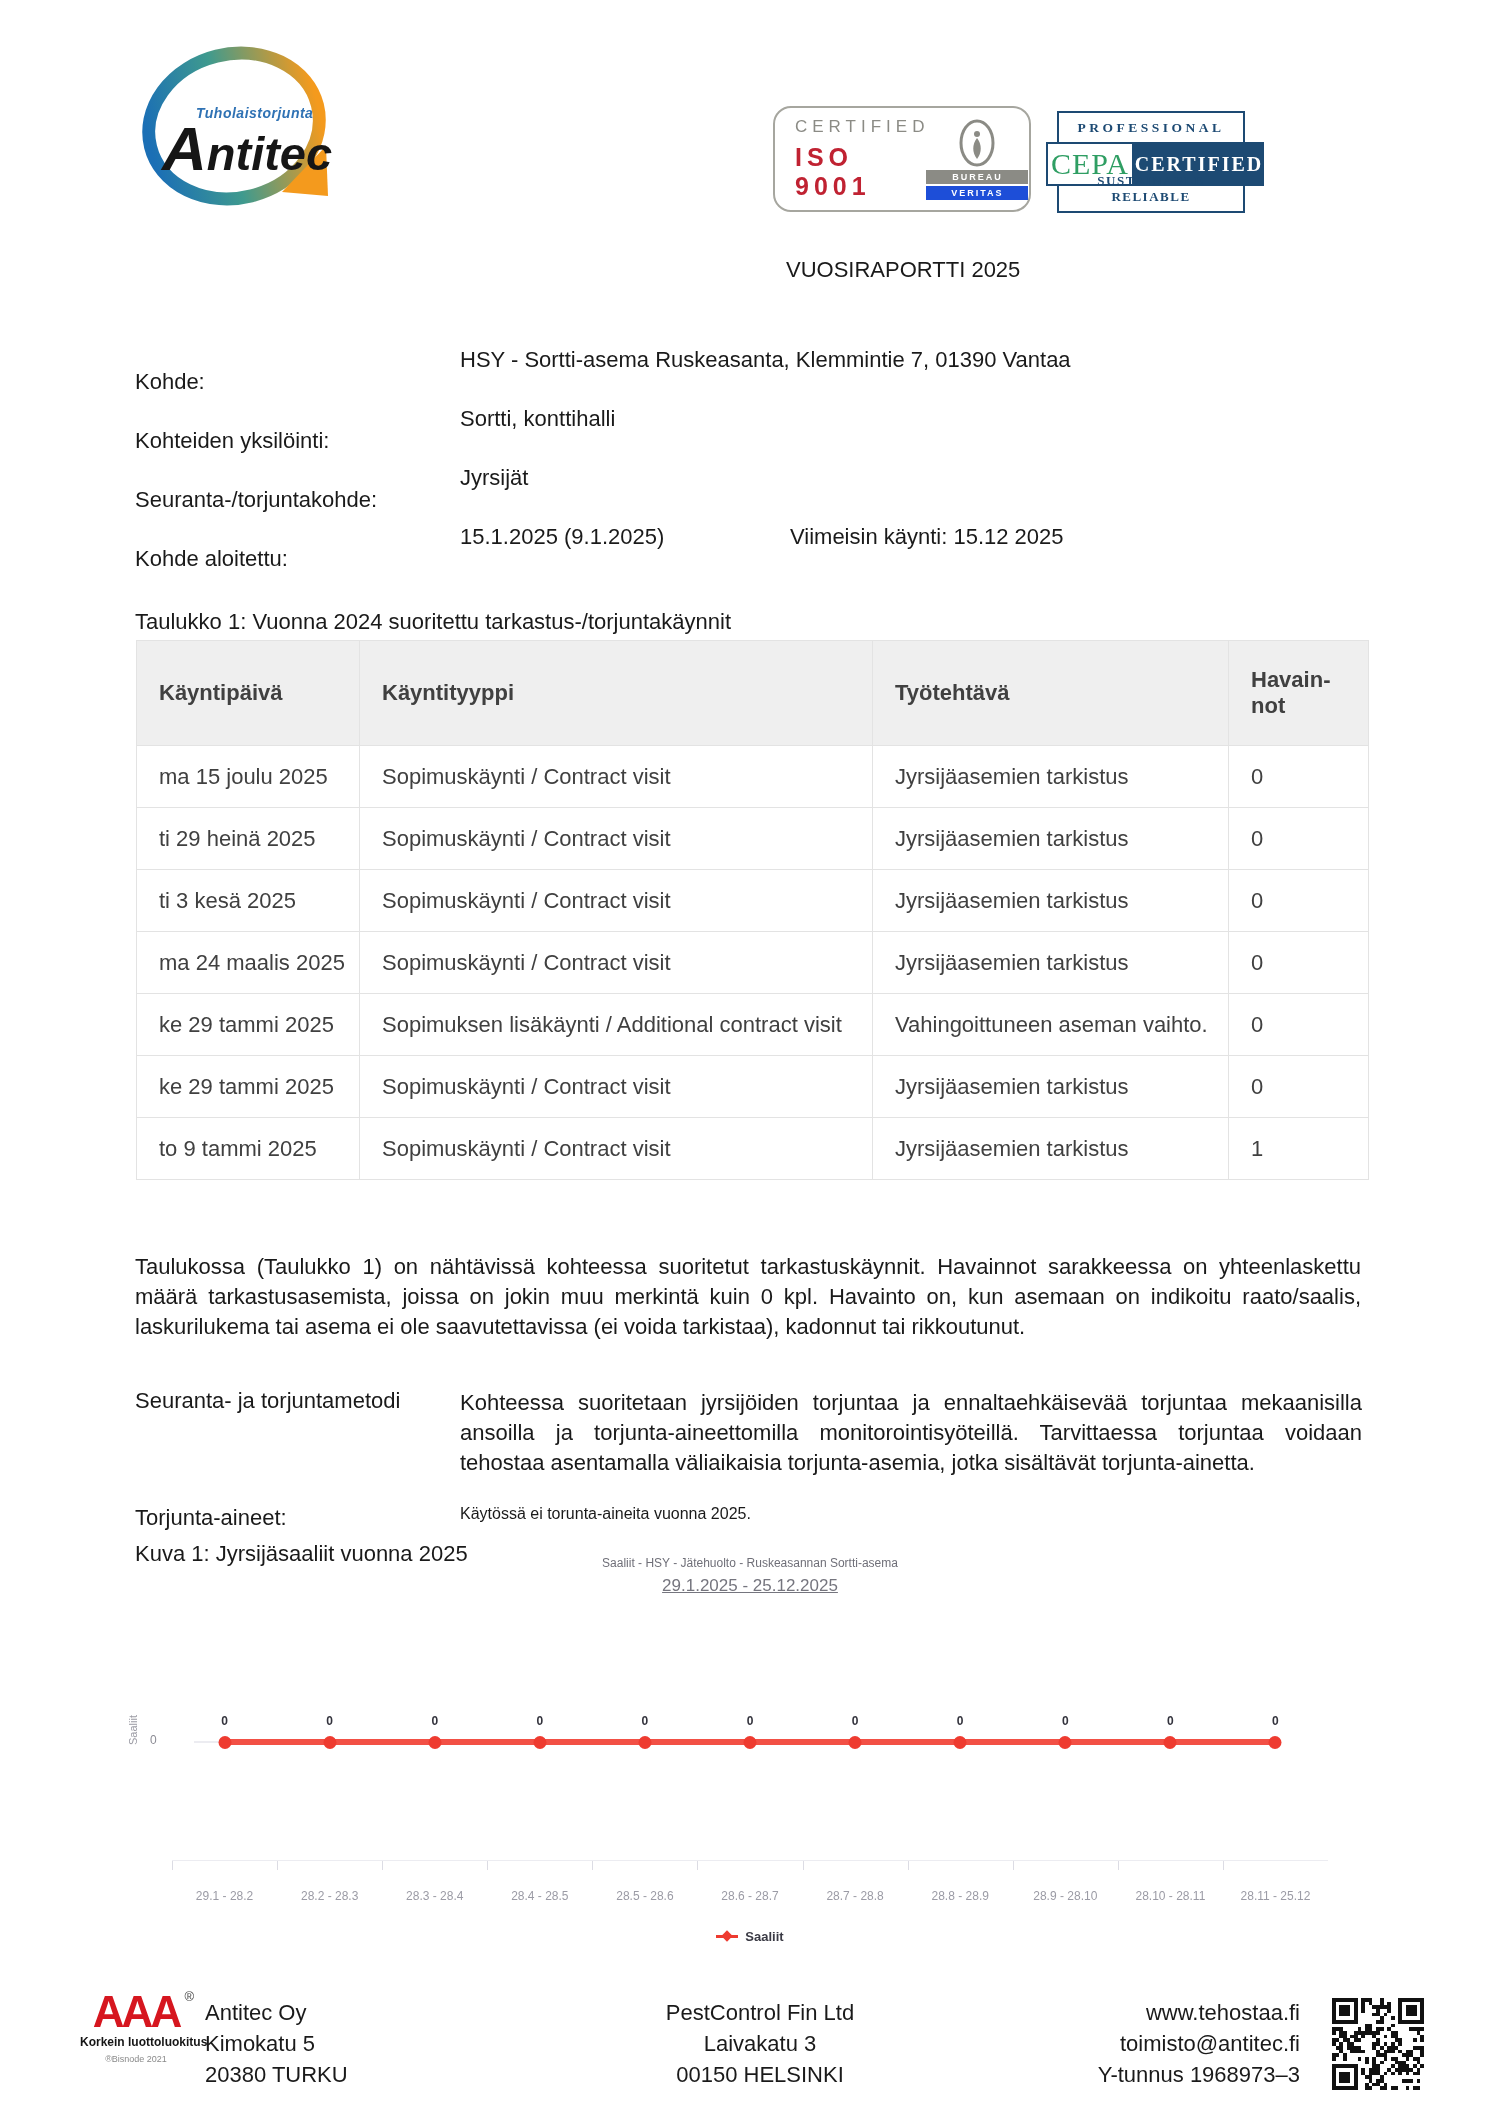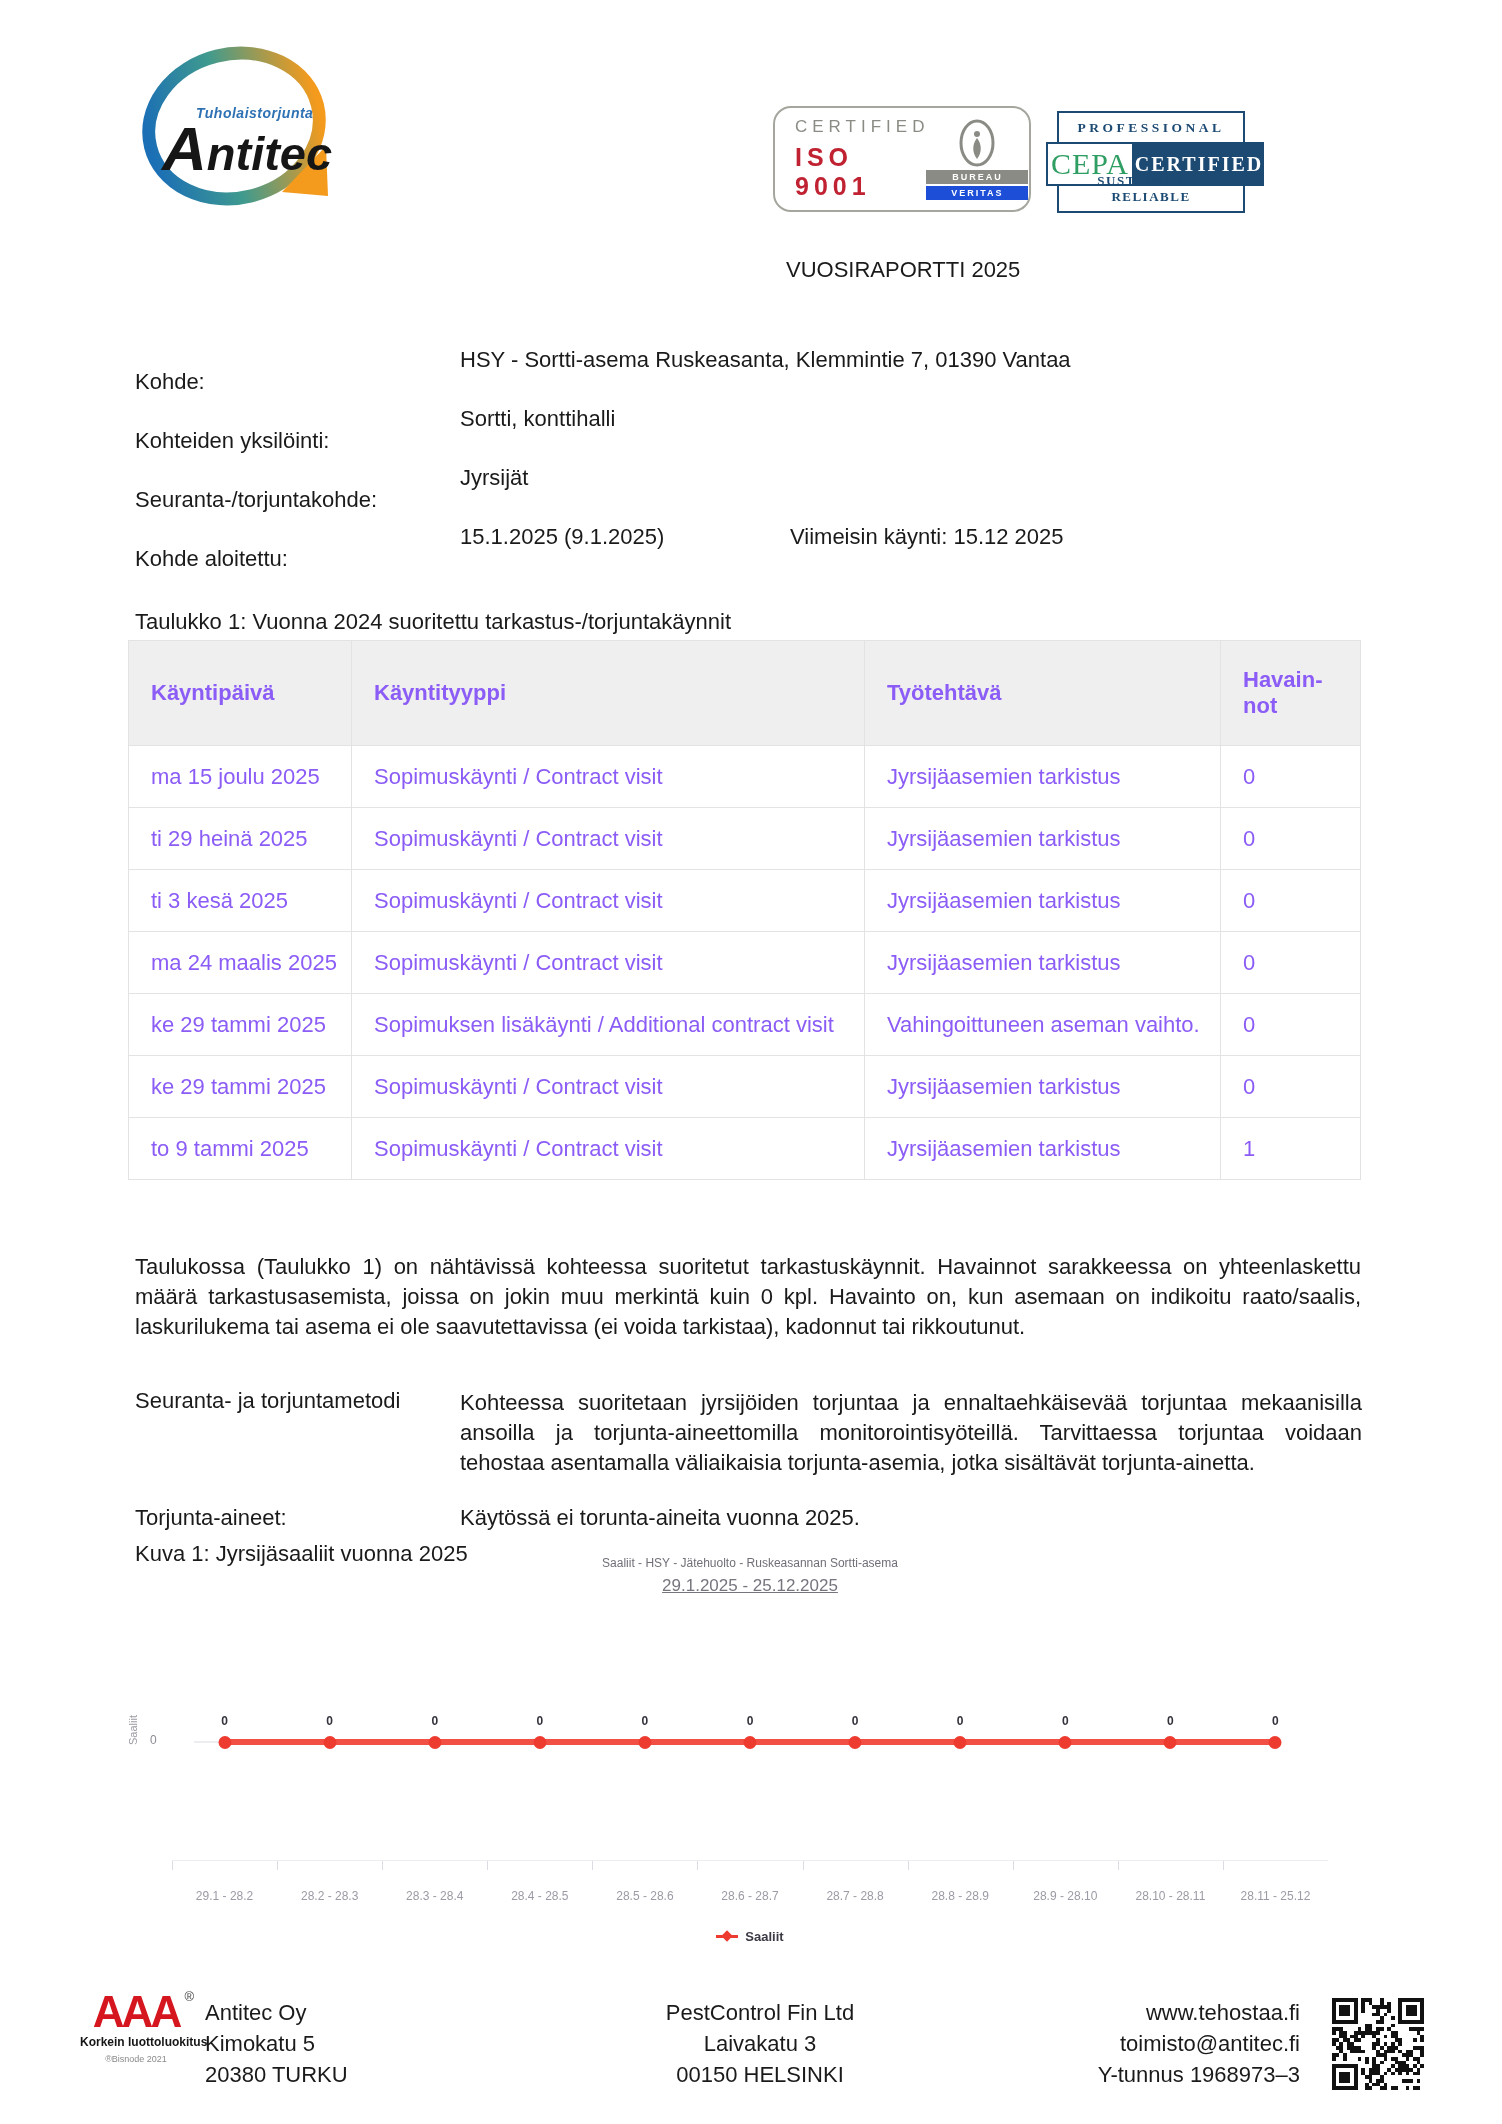--- a/index.html
+++ b/index.html
@@ -43,35 +43,35 @@
 
   
   .info{position:absolute;left:135px;top:347px;width:1230px;height:200px;font-size:22px;}
   .info-row{position:absolute;left:0;width:100%;}
   .info-label{position:absolute;left:0;white-space:nowrap;margin-top:22px;}
   .info-value{position:absolute;left:325px;white-space:nowrap;}
   .info-extra{position:absolute;left:655px;white-space:nowrap;}
 
   
   .table-caption{position:absolute;left:135px;top:609px;font-size:22px;}
-  .visit-table{position:absolute;left:128px;top:640px;width:1232px;border-collapse:collapse;
-               font-size:22px;color:#8b5cf6;table-layout:fixed;}
+  .visit-table{position:absolute;left:136px;top:640px;width:1232px;border-collapse:collapse;
+               font-size:22px;color:#404040;table-layout:fixed;}
   .visit-table th,.visit-table td{border:1px solid #e3e3e3;padding:0 0 0 22px;text-align:left;
                vertical-align:middle;overflow:hidden;}
   .visit-table th{background:#efefef;font-weight:bold;height:104px;white-space:pre-line;}
   .visit-table td{height:61px;}
 
   .table-note{position:absolute;left:135px;top:1252px;width:1226px;font-size:22px;
               line-height:30px;text-align:justify;}
 
   .metodi-label{position:absolute;left:135px;top:1388px;font-size:22px;}
   .metodi-text{position:absolute;left:460px;top:1388px;width:902px;font-size:22px;
                line-height:30px;text-align:justify;}
   .aineet-label{position:absolute;left:135px;top:1505px;font-size:22px;}
-  .aineet-value{position:absolute;left:460px;top:1505px;font-size:22px;}
+  .aineet-value{position:absolute;left:460px;top:1505px;font-size:16px;}
   .figure-caption{position:absolute;left:135px;top:1541px;font-size:22px;}
 
   
   .chart{position:absolute;left:0;top:1552px;width:1502px;height:410px;}
   .chart-title{position:absolute;left:172px;top:4px;width:1156px;text-align:center;
                font-size:12px;color:#6f6f78;}
   .chart-subtitle{position:absolute;left:172px;top:24px;width:1156px;text-align:center;
                font-size:17px;color:#75757e;text-decoration:underline;}
   .chart-ylabel{position:absolute;left:118px;top:172px;font-size:11px;color:#9a9aa3;
                transform:rotate(-90deg);transform-origin:center;}

